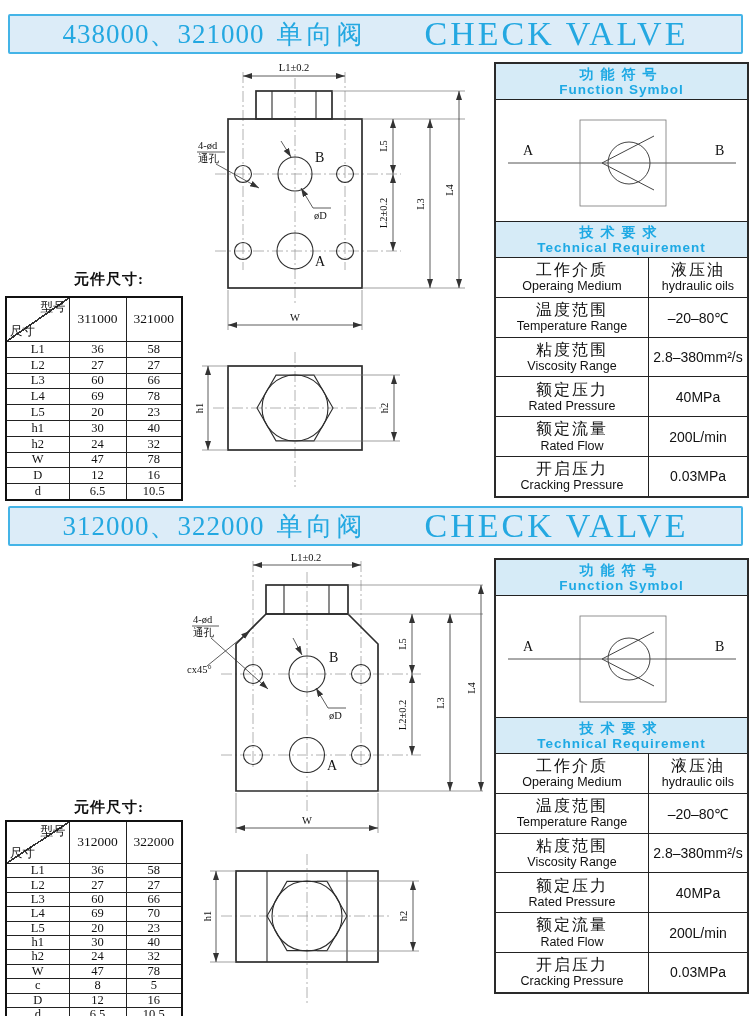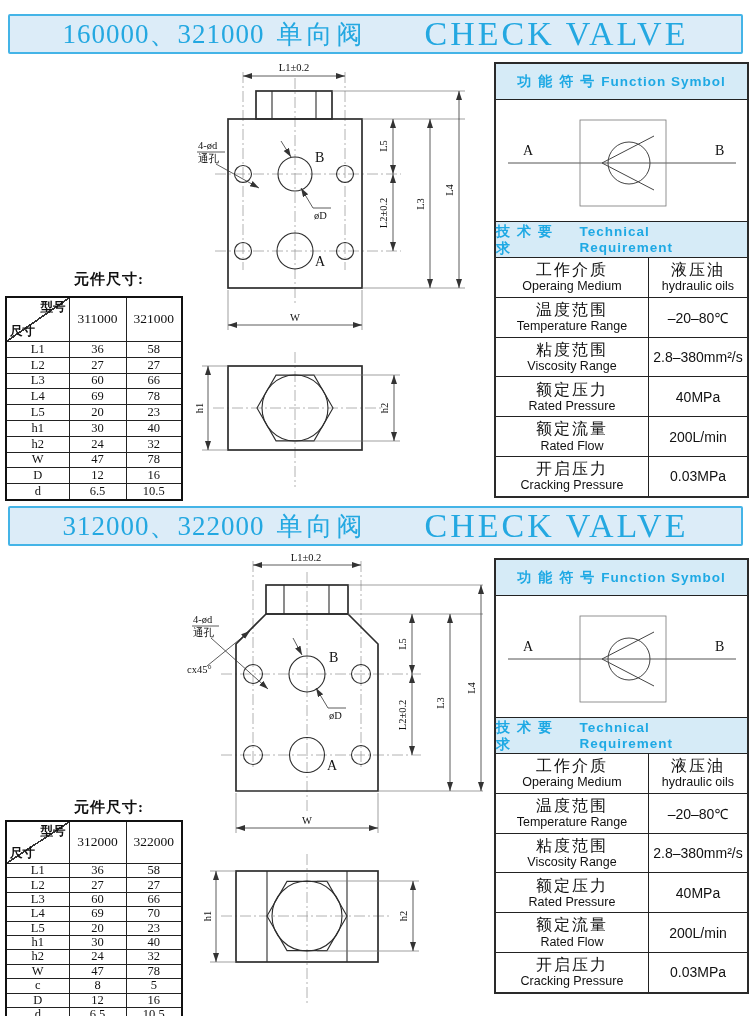--- a/index.html
+++ b/index.html
@@ -18,31 +18,31 @@
   
   .dim-label{position:absolute;left:28px;font-size:15px;font-weight:bold;letter-spacing:1px;margin-left:46px;}
   .dim-table{position:absolute;left:5px;width:176px;border-collapse:collapse;
              table-layout:fixed;border:2px solid #111;}
   .dim-table td{border:1px solid #222;text-align:center;padding:0;font-size:12.5px;
                 line-height:1.05;color:#111;}
   .dim-table col.c1{width:63px;} .dim-table col.c2{width:57px;} .dim-table col.c3{width:56px;}
   .dim-table tr.hdr td{height:43px;font-size:13.5px;}
   .t2 tr.hdr td{height:41px;}
   .corner{position:relative;background:
-      linear-gradient(to bottom right,transparent 48.8%,#333 48.8%,#333 51.2%,transparent 51.2%); font-weight: bold;}
+      linear-gradient(to bottom right,transparent 48.8%,#333 48.8%,#333 51.2%,transparent 51.2%);}
   .corner .c-top{position:absolute;top:3px;right:3px;font-size:12.5px;}
   .corner .c-bot{position:absolute;bottom:3px;left:3px;font-size:12.5px;}
   .t1 tbody td{height:14.8px;}
   .t2 tbody td{height:13.4px;}
 
   
   .rpanel{position:absolute;left:494px;width:251px;border:2px solid #2a2a2a;background:#fff;
           font-family:"Liberation Sans",sans-serif;}
   .rp-header{height:35px;background:#d6ebf7;border-bottom:1px solid #222;color:#1ea9e4;
-             display:flex;flex-direction:row;align-items:center;justify-content:center;
+             display:flex;flex-direction:column;align-items:center;justify-content:center;
              font-weight:bold;}
   .rp-header .cn{font-size:14px;letter-spacing:7px;line-height:1.15;}
   .rp-header .en{font-size:13.5px;letter-spacing:1px;line-height:1.15;}
   .rp-symbol{height:121px;border-bottom:1px solid #222;display:flex;align-items:center;
              justify-content:center;background:#fff;}
   .rp-row{display:flex;height:38.8px;border-bottom:1px solid #222;}
   .rp-row:last-child{border-bottom:none;}
   .rp-cell{display:flex;flex-direction:column;align-items:center;justify-content:center;}
   .rp-left{width:152px;border-right:1px solid #222;}
   .rp-right{flex:1;}
@@ -77,21 +77,21 @@
         <path class="mk" d="M0 0 L9 3 L0 6 Z"></path>
       </marker>
       <marker id="as" markerWidth="10" markerHeight="8" refX="0" refY="3" orient="auto" markerUnits="userSpaceOnUse">
         <path class="mk" d="M9 0 L0 3 L9 6 Z"></path>
       </marker>
     </defs>
   </svg>
 
   <div class="titlebar" style="top:14px">
     <div class="t-left">
-      <span class="t-models">160000、321000</span>
+      <span class="t-models">438000、321000</span>
       <span class="t-cn">单向阀</span>
     </div>
     <span class="t-en">CHECK VALVE</span>
   </div>
 
   <svg class="drw" style="left:185px;top:58px" width="300" height="285" viewBox="0 0 300 285">
     <g>
       <path class="cl" d="M110 20 V248"></path>
       <path class="cl" d="M30 116 H216"></path>
       <path class="cl" d="M30 193 H216"></path>

